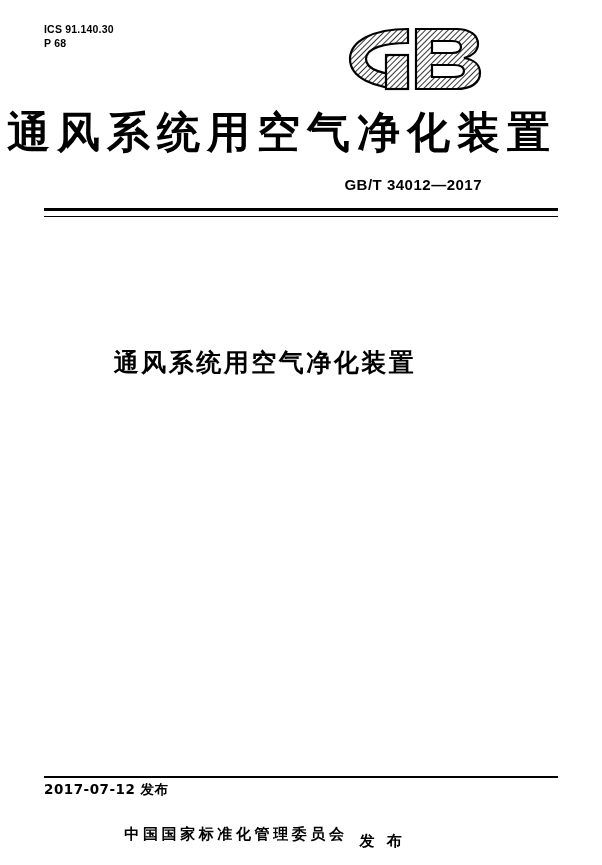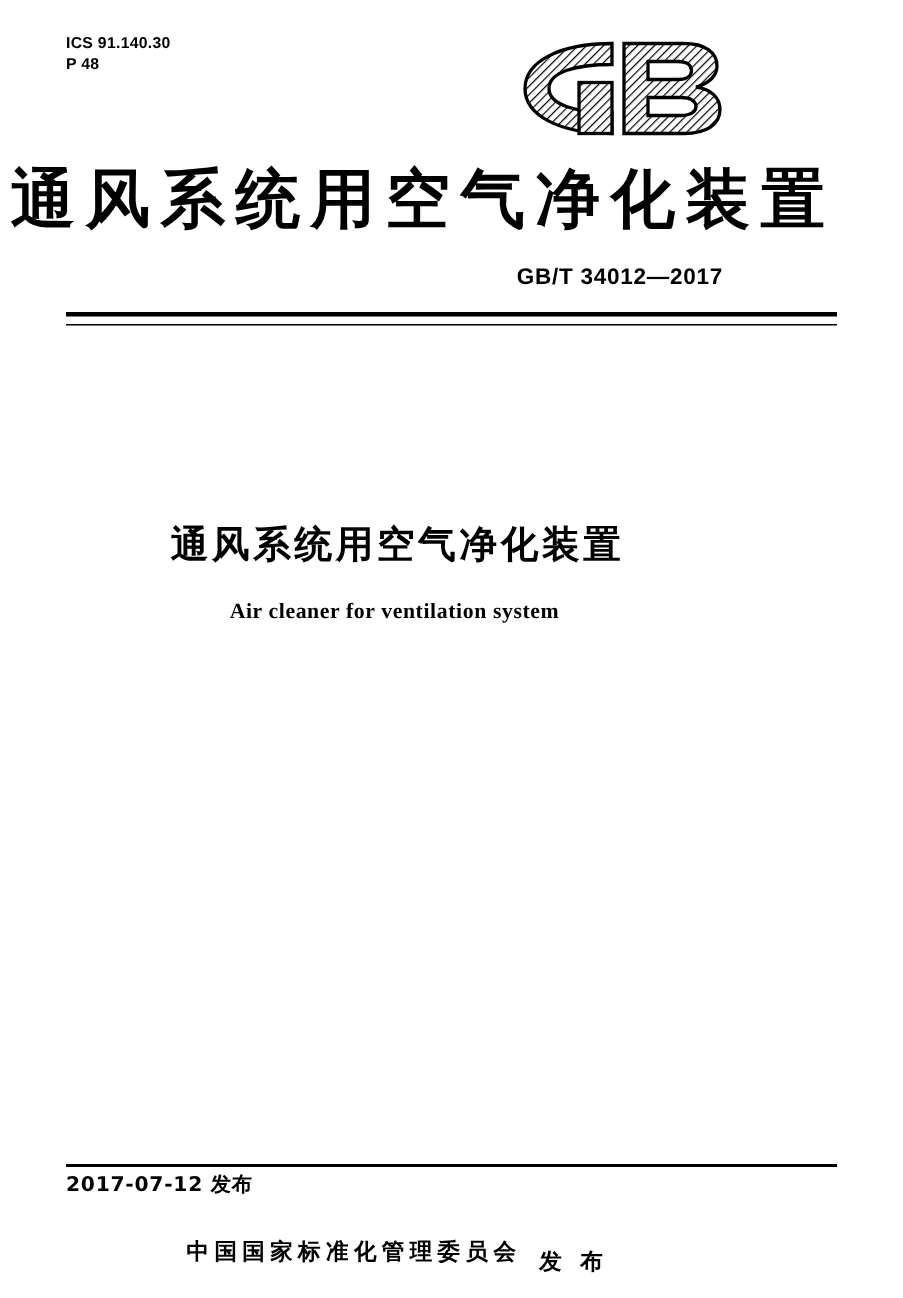--- a/index.html
+++ b/index.html
@@ -159,21 +159,21 @@
     padding-top: 14px;
   }
 </style>
 </head>
 <body>
 
 <div class="page">
 
   <div class="ics-block">
     <div>ICS 91.140.30</div>
-    <div>P 48</div>
+    <div>P 68</div>
   </div>
 
   <div class="gb-logo">
     <svg viewBox="0 0 140 66" width="140" height="66" xmlns="http://www.w3.org/2000/svg">
       <defs>
         <pattern id="hatch" patternUnits="userSpaceOnUse" width="4" height="4" patternTransform="rotate(45)">
           <rect width="4" height="4" fill="#ffffff"></rect>
           <line x1="0" y1="0" x2="0" y2="4" stroke="#000000" stroke-width="1.6"></line>
         </pattern>
       </defs>
@@ -193,21 +193,20 @@
   </div>
 
   <div class="nat-title">通风系统用空气净化装置</div>
 
   <div class="std-no">GB/T 34012—2017</div>
 
   <div class="rule rule-top"></div>
   <div class="rule rule-thin"></div>
 
   <div class="doc-title-cn">通风系统用空气净化装置</div>
-  <div class="doc-title-en">Air cleaner for ventilation system</div>
 
   <div class="rule rule-bottom"></div>
 
   <div class="date-left">2017-07-12 发布</div>
 
   <div class="footer">
     <div class="issuer-lines">
       <div class="l2">中国国家标准化管理委员会</div>
     </div>
     <div class="issue-word">发 布</div>

